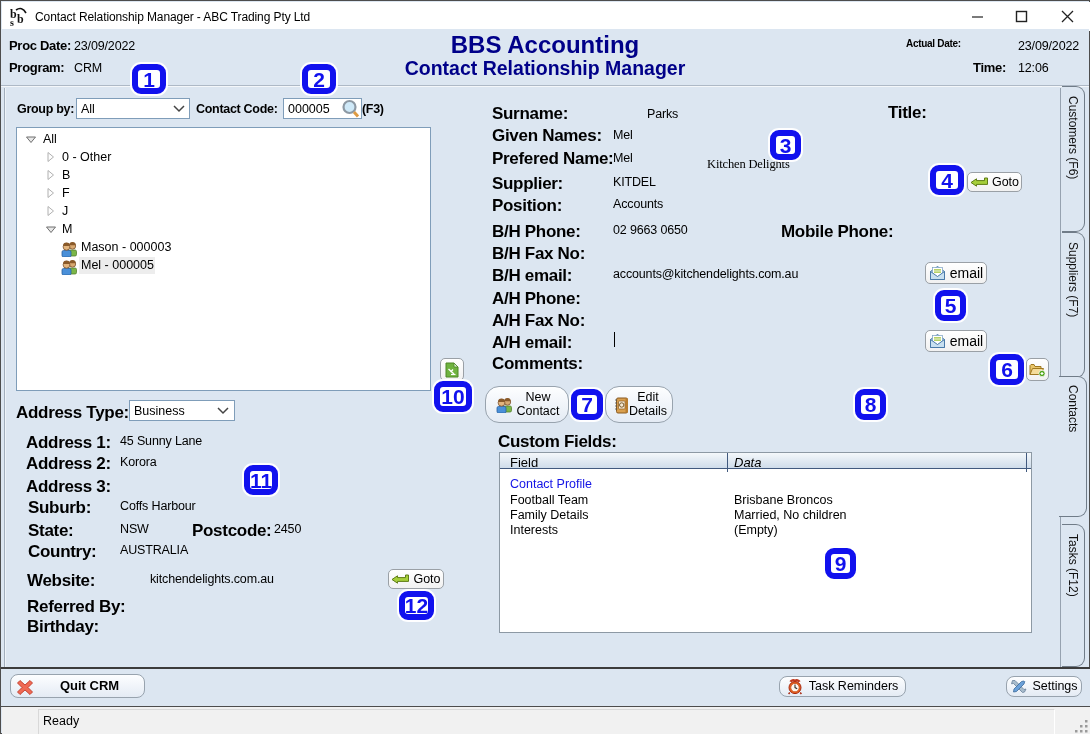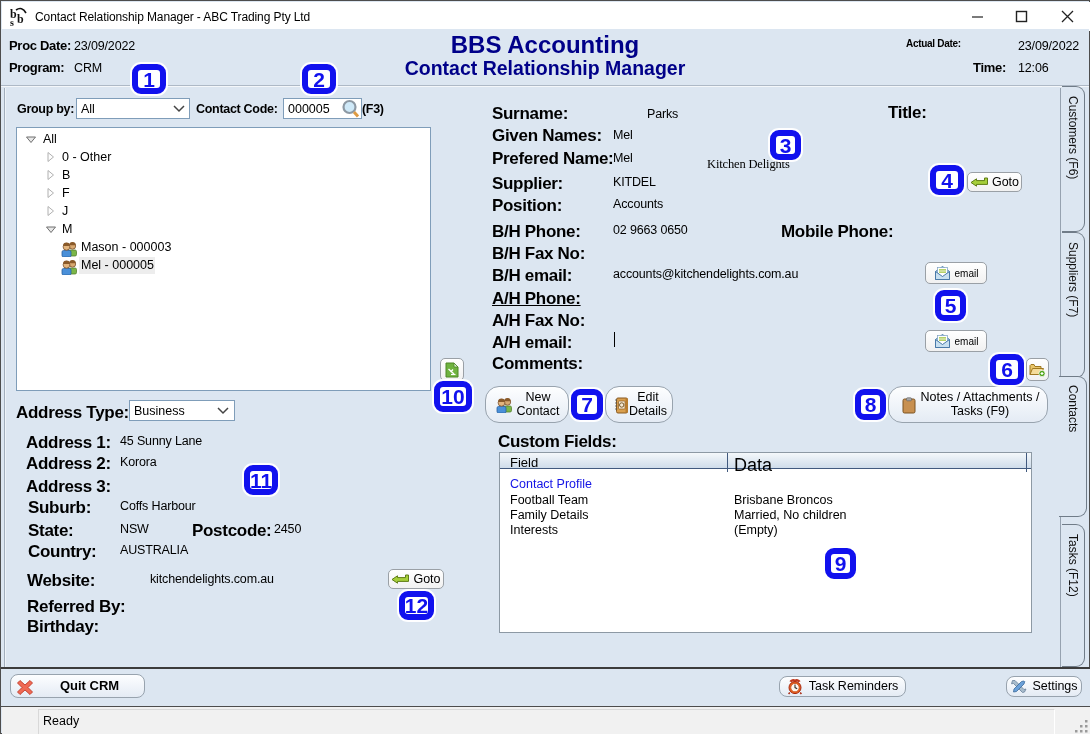--- a/index.html
+++ b/index.html
@@ -7,21 +7,21 @@
 body { font-family:"Liberation Sans", sans-serif; position:relative; background:#dce6f1; }
 .abs { position:absolute; }
 .win { position:absolute; left:0; top:0; width:1090px; height:734px; border:1px solid #4d4d4d; background:#dce6f1; }
 .titlebar { position:absolute; left:1px; top:1px; width:1088px; height:29px; background:#fff; }
 .title-text { position:absolute; left:33px; top:8px; font-size:12px; color:#000; letter-spacing:-0.1px; }
 .hdr { position:absolute; left:0px; top:28px; width:1088px; height:57px; background:#dce6f1; border-bottom:1px solid #aeb9c6; box-shadow:0 1px 0 #f4f7fa; }
 .lbl { position:absolute; font-size:17px; font-weight:bold; color:#000; white-space:nowrap; letter-spacing:-0.3px; }
 .val { position:absolute; font-size:12.5px; color:#000; white-space:nowrap; letter-spacing:-0.15px; }
 .badge { position:absolute; background:#fff; border:6px solid #1111ee; border-radius:9px; box-shadow:0 0 0 2px rgba(255,255,255,0.95); color:#1111ee; font-weight:bold; font-size:21px; display:flex; align-items:center; justify-content:center; font-family:"Liberation Sans",sans-serif; line-height:1; }
 .input { position:absolute; background:#fff; border:1px solid #7f9db9; font-size:12.5px; color:#000; display:flex; align-items:center; padding-left:4px; }
-.btn { position:absolute; background:linear-gradient(#ffffff,#f1f1f1); border:1px solid #9aa0a6; border-radius:5px; display:flex; align-items:center; justify-content:center; font-size:10px; color:#000; }
+.btn { position:absolute; background:linear-gradient(#ffffff,#f1f1f1); border:1px solid #9aa0a6; border-radius:5px; display:flex; align-items:center; justify-content:center; font-size:14px; color:#000; }
 .bigbtn { position:absolute; background:linear-gradient(#fdfeff,#e4ebf4); border:1px solid #98a3ae; border-radius:14px; display:flex; align-items:center; justify-content:center; font-size:12.5px; color:#000; text-align:center; line-height:1.1; }
 .tab { position:absolute; left:1061px; width:23px; background:#dce6f1; border:1px solid #707c88; border-left:none; border-radius:0 9px 9px 0; display:flex; align-items:flex-start; justify-content:center; padding-top:9px; }
 .tabtxt { writing-mode:vertical-rl; font-size:12px; color:#111; white-space:nowrap; }
 .treerow { position:absolute; font-size:12.5px; color:#000; white-space:nowrap; }
 </style>
 </head>
 <body>
 <div class="win">
 
   <div class="titlebar">
@@ -166,33 +166,33 @@
     <div class="lbl" style="left:492px;top:86px;">Supplier:</div>
       <div class="val" style="left:613px;top:87px;">KITDEL</div>
       <div class="val" style="left:707px;top:69px;font-family:Liberation Serif, serif;">Kitchen Delights</div>
     <div class="lbl" style="left:492px;top:108px;">Position:</div>
       <div class="val" style="left:613px;top:109px;">Accounts</div>
     <div class="lbl" style="left:492px;top:134px;">B/H Phone:</div>
       <div class="val" style="left:613px;top:135px;">02 9663 0650</div>
     <div class="lbl" style="left:492px;top:156px;">B/H Fax No:</div>
     <div class="lbl" style="left:492px;top:178px;">B/H email:</div>
       <div class="val" style="left:613px;top:179px;">accounts@kitchendelights.com.au</div>
-    <div class="lbl" style="left:492px;top:201px;text-decoration:underline;">A/H Phone:</div>
+    <div class="lbl" style="left:492px;top:201px;">A/H Phone:</div>
     <div class="lbl" style="left:492px;top:223px;">A/H Fax No:</div>
     <div class="lbl" style="left:492px;top:245px;">A/H email:</div>
     <div class="abs" style="left:614px;top:244px;width:1px;height:15px;background:#000;"></div>
     <div class="lbl" style="left:492px;top:266px;">Comments:</div>
     <div class="lbl" style="left:872px;top:15px;margin-left:16px;">Title:</div>
     <div class="lbl" style="left:781px;top:134px;">Mobile Phone:</div>
 
     <div class="lbl" style="left:498px;top:344px;">Custom Fields:</div>
     <div class="abs" style="left:499px;top:364px;width:533px;height:181px;background:#fff;border:1px solid #8d99a4;">
       <div class="abs" style="left:0;top:0;width:531px;height:16px;background:linear-gradient(#f4f8fb,#cfdcea);border-bottom:1px solid #41597e;">
         <div class="abs" style="left:10px;top:2px;font-size:13px;">Field</div>
-        <div class="abs" style="left:234px;top:2px;font-size:18px;">Data</div>
+        <div class="abs" style="left:234px;top:2px;font-size:13px;font-style:italic;">Data</div>
         <div class="abs" style="left:227px;top:0;width:1px;height:19px;background:#41597e;"></div>
         <div class="abs" style="left:526px;top:0;width:1px;height:19px;background:#41597e;"></div>
       </div>
       <div class="abs" style="left:10px;top:24px;font-size:12.5px;color:#1414e6;">Contact Profile</div>
       <div class="abs" style="left:10px;top:40px;font-size:12.5px;">Football Team</div>
       <div class="abs" style="left:234px;top:40px;font-size:12.5px;">Brisbane Broncos</div>
       <div class="abs" style="left:10px;top:55px;font-size:12.5px;">Family Details</div>
       <div class="abs" style="left:234px;top:55px;font-size:12.5px;">Married, No children</div>
       <div class="abs" style="left:10px;top:70px;font-size:12.5px;">Interests</div>
       <div class="abs" style="left:234px;top:70px;font-size:12.5px;">(Empty)</div>
@@ -211,27 +211,20 @@
     </div>
     <div class="bigbtn" style="left:605px;top:298px;width:68px;height:37px;">
       <svg class="abs" style="left:8px;top:10px;" width="15" height="17" viewBox="0 0 15 17">
         <rect x="2.5" y="1" width="11" height="15" rx="1.5" fill="#d99f4e" stroke="#8a5a20" stroke-width="1"></rect>
         <rect x="11.5" y="1.5" width="2.5" height="14" fill="#b87c2e"></rect>
         <rect x="4.5" y="4" width="6.5" height="8" rx="0.8" fill="#f5e9d4" stroke="#8a5a20" stroke-width="0.7"></rect>
         <circle cx="7.7" cy="8" r="2.2" fill="none" stroke="#6a4a18" stroke-width="0.9"></circle>
         <path d="M1.2,3 h2 M1.2,6 h2 M1.2,9 h2 M1.2,12 h2" stroke="#555" stroke-width="1.1"></path>
       </svg>
       <div style="margin-left:18px;">Edit<br>Details</div>
-    </div>
-    <div class="bigbtn" style="left:888px;top:298px;width:160px;height:37px;">
-      <svg class="abs" style="left:13px;top:10px;" width="14" height="17" viewBox="0 0 14 17">
-        <rect x="1" y="2" width="12" height="14" rx="1.5" fill="#c89050" stroke="#7a5220" stroke-width="1"></rect>
-        <rect x="4.5" y="0.8" width="5" height="3" rx="1" fill="#a8a8a8" stroke="#666" stroke-width="0.7"></rect>
-      </svg>
-      <div style="margin-left:24px;">Notes / Attachments /<br>Tasks (F9)</div>
     </div>
 
     <div class="btn" style="left:967px;top:84px;width:55px;height:20px;font-size:12.5px;">
       <svg width="19" height="11" viewBox="0 0 19 11" style="margin-right:3px;">
         <path d="M1,5.5 L6.5,1.8 L6.5,3.6 L14.5,3.6 L14.5,1 L17.5,1 L17.5,7.4 L6.5,7.4 L6.5,9.2 Z" fill="#a6cf3a" stroke="#5f7d16" stroke-width="1"></path>
       </svg>Goto
     </div>
     <div class="btn" style="left:925px;top:174px;width:62px;height:22px;">
       <svg width="17" height="16" viewBox="0 0 17 16" style="margin-right:4px;">
         <path d="M1.5,6.5 L8.5,1.5 L15.5,6.5 L15.5,14.5 L1.5,14.5 Z" fill="#aed0e8" stroke="#4a7aa8" stroke-width="1"></path>

